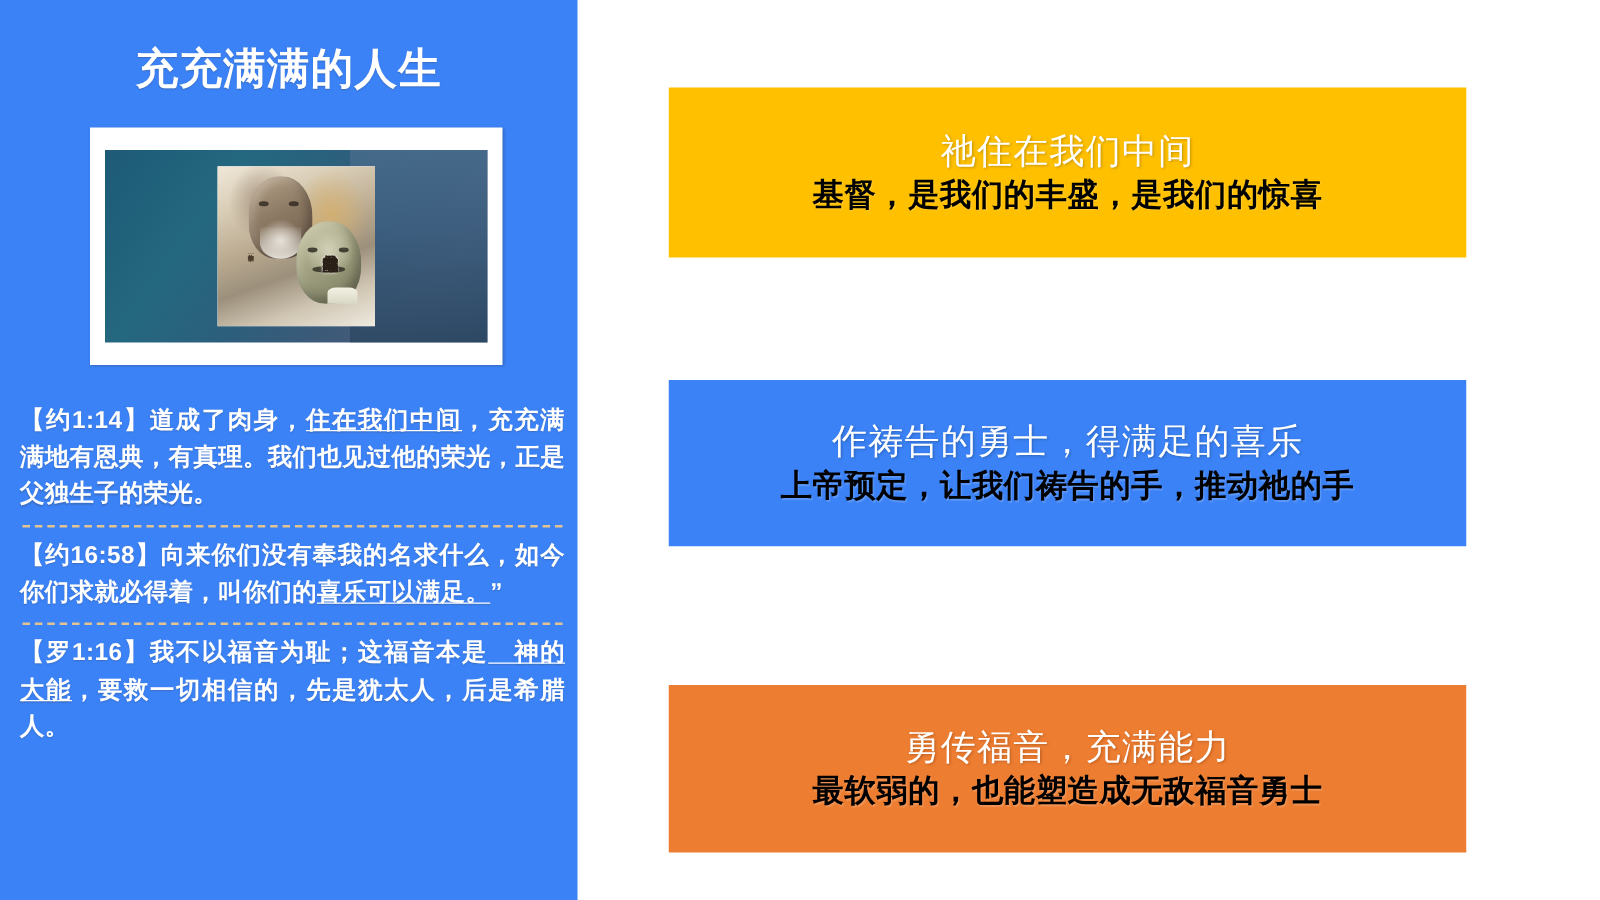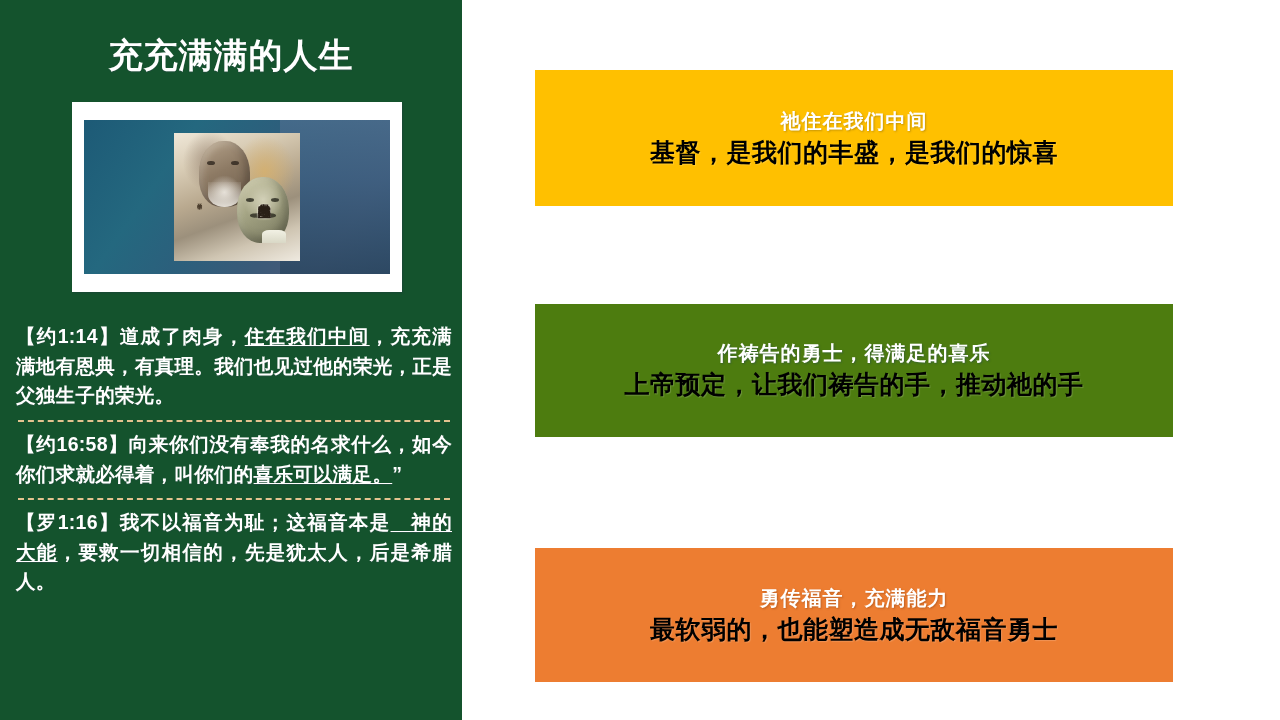--- a/index.html
+++ b/index.html
@@ -14,21 +14,21 @@
     position:relative;
     width:1280px; height:720px;
     background:#ffffff;
   }
 
   
   .sidebar {
     position:absolute;
     left:0; top:0;
     width:462px; height:720px;
-    background:#14532d;
+    background:#3b82f6;
   }
   .sidebar-title {
     position:absolute;
     left:0; top:37px;
     width:462px;
     text-align:center;
     color:#ffffff;
     font-size:34px;
     font-weight:bold;
     letter-spacing:1px;
@@ -177,27 +177,27 @@
   .panel {
     position:absolute;
     left:535px;
     width:638px;
     display:flex;
     flex-direction:column;
     align-items:center;
     justify-content:center;
   }
   .panel-1 { top:70px;  height:136px; background:#ffc000; }
-  .panel-2 { top:304px; height:133px; background:#4d7c0f; }
+  .panel-2 { top:304px; height:133px; background:#3b82f6; }
   .panel-3 { top:548px; height:134px; background:#ed7d31; }
 
   .panel-head {
     color:#ffffff;
-    font-size:20px;
-    font-weight:bold;
+    font-size:28px;
+    font-weight:normal;
     letter-spacing:1px;
     line-height:1.15;
     text-shadow:1px 1px 2px rgba(90,70,20,.35);
   }
   .panel-2 .panel-head { text-shadow:1px 1px 2px rgba(25,60,100,.4); }
   .panel-3 .panel-head { text-shadow:1px 1px 2px rgba(120,55,15,.4); }
   .panel-sub {
     color:#000000;
     font-size:25px;
     font-weight:bold;

